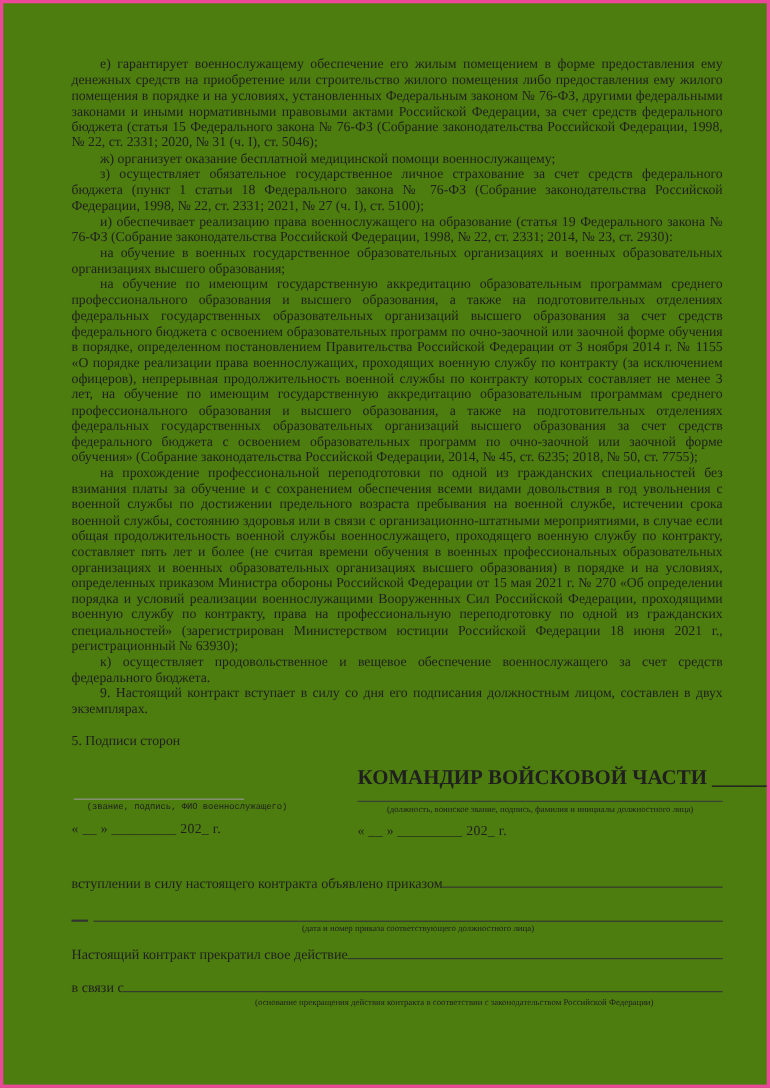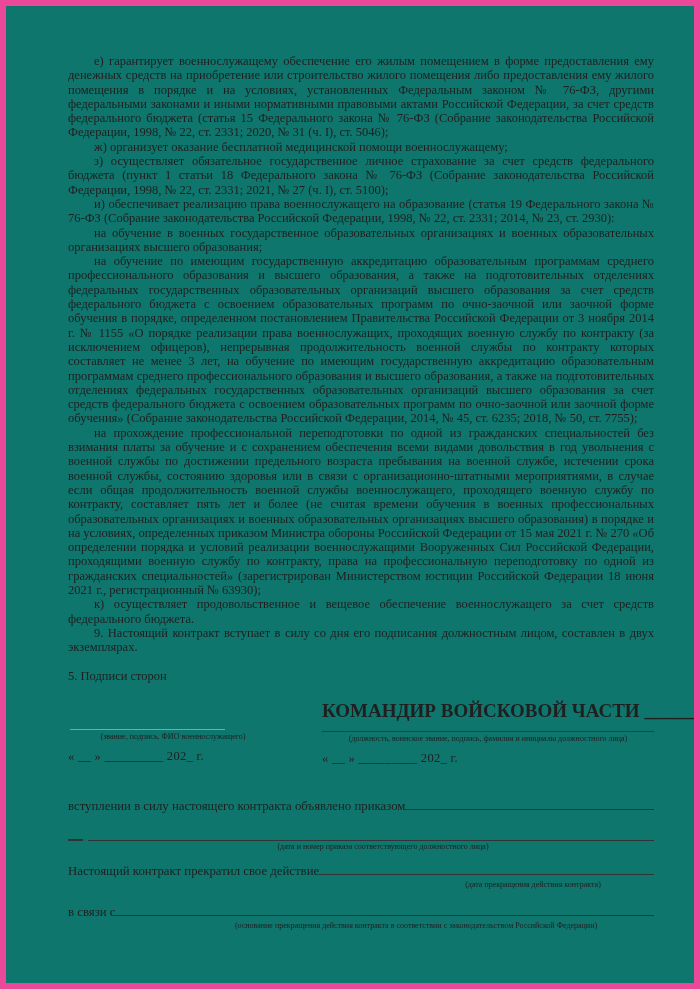--- a/index.html
+++ b/index.html
@@ -1,20 +1,20 @@
 <!DOCTYPE html>
 <html><head>
 <meta charset="utf-8">
 <style>
   html,body{margin:0;padding:0;background:#ffffff;}
   .page{
     position:relative;
     width:700px;height:989px;
-    background:#0f766e;
-    border:6px solid #ec4899;
+    background:#4d7c0f;
+    border:3px solid #ec4899;
     box-sizing:border-box;
     font-family:"Liberation Serif","DejaVu Serif",serif;
     color:#1f1f1f;
     overflow:hidden;
   }
   .content{
     position:absolute;
     top:48px;left:62px;right:40px;
   }
   .body-text p{
@@ -43,21 +43,21 @@
   }
   .sig-line{height:0;border-bottom:1px solid #3a3a3a;width:100%;}
   .sig-col.left .sig-line{border-bottom-color:#9a9a9a;width:155px;margin-left:2px;}
   .sig-caption{
     font-size:8px;
     line-height:10px;
     text-align:center;
     margin-top:2px;
     white-space:nowrap;
   }
-  .sig-col.left .sig-caption{width:210px;white-space:normal;}
+  .sig-col.left .sig-caption{width:210px;white-space:normal;font-family:Liberation Mono, monospace;}
   .sig-date{
     font-size:12.5px;
     margin-top:7px;
     letter-spacing:.3px;
   }
   
   .f-row{
     display:flex;
     align-items:baseline;
     font-size:12.8px;
@@ -120,21 +120,20 @@
     <div class="row-cont">
       <span class="dash"></span>
       <span class="cont-line"></span>
     </div>
     <div class="cap order">(дата и номер приказа соответствующего должностного лица)</div>
 
     <div class="f-row row-terminated">
       <span class="f-label">Настоящий контракт прекратил свое действие</span>
       <span class="fill"></span>
     </div>
-    <div class="cap terminated">(дата прекращения действия контракта)</div>
 
     <div class="f-row row-reason">
       <span class="f-label">в связи с</span>
       <span class="fill"></span>
     </div>
     <div class="cap reason">(основание прекращения действия контракта в соответствии с законодательством Российской Федерации)</div>
 
   </div>
 </div>
 

